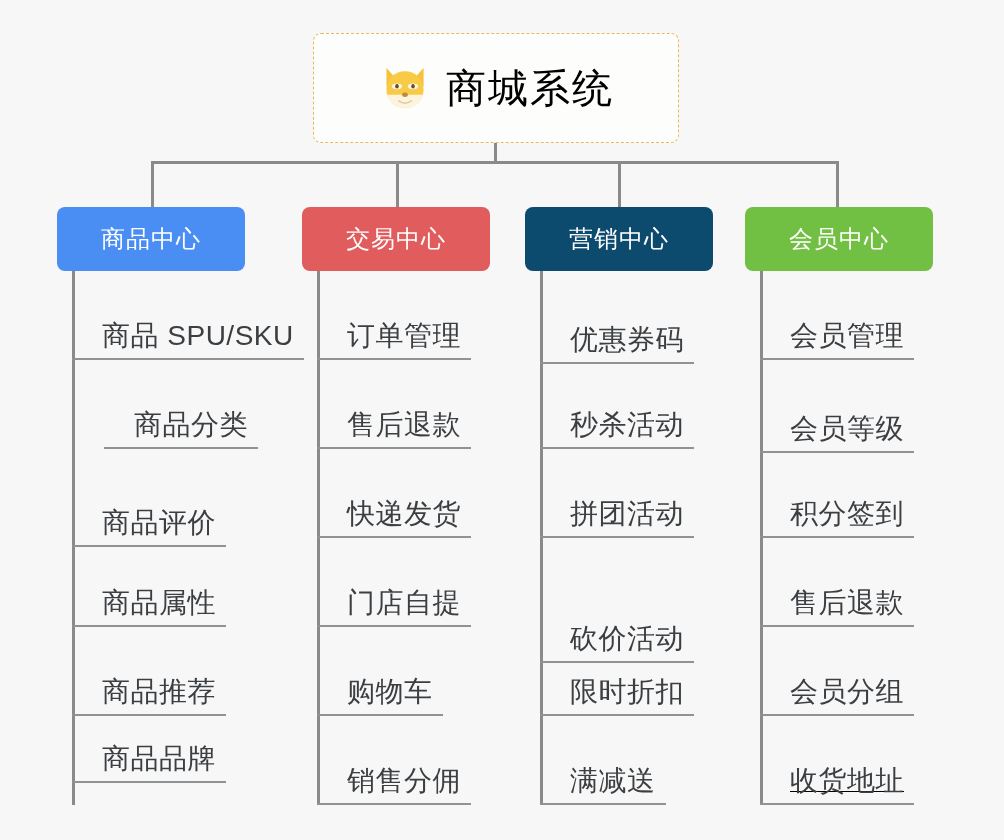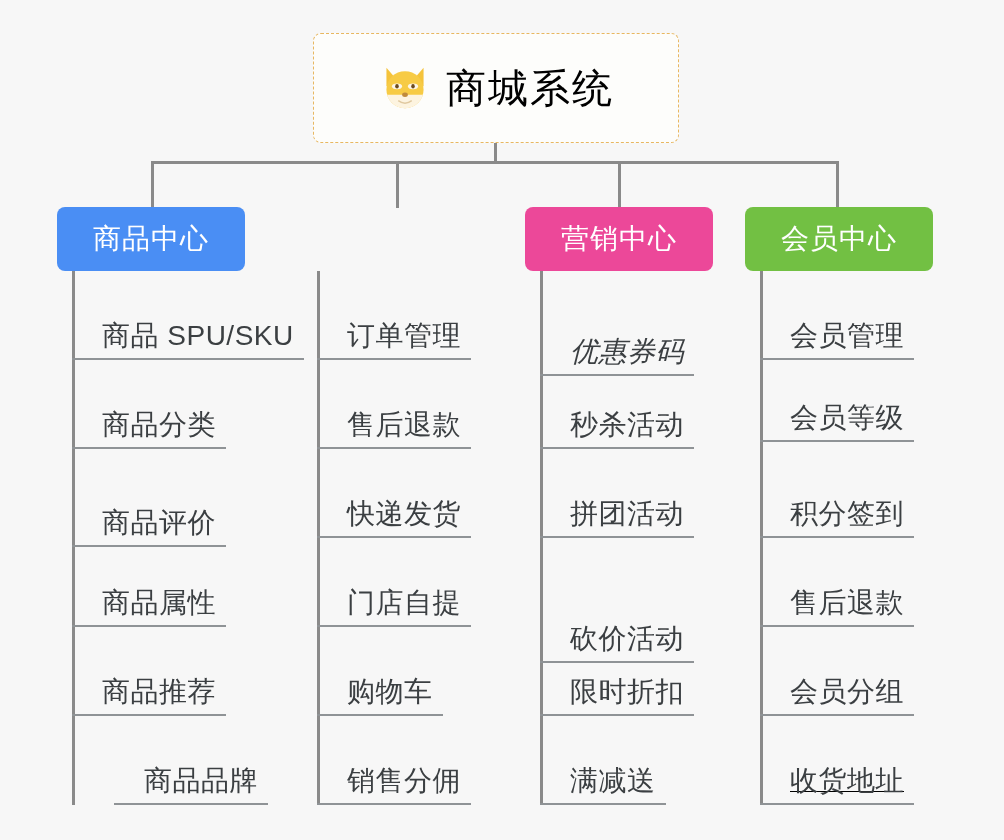--- a/index.html
+++ b/index.html
@@ -37,21 +37,21 @@
   .ln-v{width:3px;}
   .ln-h{height:3px;}
 
   
   .cat-box{
     position:absolute;
     top:207px;width:188px;height:64px;
     border-radius:8px;
     display:flex;align-items:center;justify-content:center;
     color:#ffffff;
-    font-size:28px;
+    font-size:24px;
     letter-spacing:1px;
     box-sizing:border-box;
   }
 
   
   .leaf-col{position:absolute;top:271px;width:230px;}
   .leaf-spine{
     position:absolute;left:0;top:0;width:3px;
     background:#8a8a8a;
   }
@@ -100,45 +100,48 @@
   <div class="ln ln-h" style="left: 151px; top: 161px; width: 688px; background: rgb(138, 138, 138);"></div>
 
   <div class="ln ln-v" style="left: 151px; top: 161px; height: 47px; background: rgb(138, 138, 138);"></div>
   <div class="ln ln-v" style="left: 396px; top: 161px; height: 47px; background: rgb(138, 138, 138);"></div>
   <div class="ln ln-v" style="left: 618px; top: 161px; height: 47px; background: rgb(138, 138, 138);"></div>
   <div class="ln ln-v" style="left: 836px; top: 161px; height: 47px; background: rgb(138, 138, 138);"></div>
 
   <div class="cat-box" style="left: 57px; background: rgb(74, 142, 244);">
     <span>商品中心</span>
   </div>
-  <div class="cat-box" style="left: 525px; background: #ec4899;">
+  <div class="cat-box" style="left: 302px; background: rgb(225, 92, 92);">
+    <span>交易中心</span>
+  </div>
+  <div class="cat-box" style="left: 525px; background: #0c4a6e;">
     <span>营销中心</span>
   </div>
   <div class="cat-box" style="left: 745px; background: rgb(114, 192, 67);">
     <span>会员中心</span>
   </div>
 
   <div class="leaf-col" style="left:72px;">
     <div class="leaf-spine" style="height: 534px;"></div>
   <div class="leaf" style="top: 0px;">
         <div class="leaf-inner"><span class="leaf-label">商品 SPU/SKU</span></div>
       </div>
-      <div class="leaf" style="top: 89px;">
+      <div class="leaf" style="top: 89px; padding-left: 32px;">
         <div class="leaf-inner"><span class="leaf-label">商品分类</span></div>
       </div>
       <div class="leaf" style="top: 187px;">
         <div class="leaf-inner"><span class="leaf-label">商品评价</span></div>
       </div>
       <div class="leaf" style="top: 267px;">
         <div class="leaf-inner"><span class="leaf-label">商品属性</span></div>
       </div>
       <div class="leaf" style="top: 356px;">
         <div class="leaf-inner"><span class="leaf-label">商品推荐</span></div>
       </div>
-      <div class="leaf" style="top: 445px; padding-left: 42px;">
+      <div class="leaf" style="top: 423px;">
         <div class="leaf-inner"><span class="leaf-label">商品品牌</span></div>
       </div>
     </div>
   <div class="leaf-col" style="left:317px;">
     <div class="leaf-spine" style="height: 534px;"></div>
   <div class="leaf" style="top: 0px;">
         <div class="leaf-inner"><span class="leaf-label">订单管理</span></div>
       </div>
       <div class="leaf" style="top: 89px; align-items: flex-end;">
         <div class="leaf-inner"><span class="leaf-label">售后退款</span></div>
@@ -151,21 +154,21 @@
       </div>
       <div class="leaf" style="top: 356px;">
         <div class="leaf-inner"><span class="leaf-label">购物车</span></div>
       </div>
       <div class="leaf" style="top: 445px;">
         <div class="leaf-inner"><span class="leaf-label">销售分佣</span></div>
       </div>
     </div>
   <div class="leaf-col" style="left:540px;">
     <div class="leaf-spine" style="height: 534px;"></div>
-  <div class="leaf" style="top: 16px; font-style: italic;">
+  <div class="leaf" style="top: 4px;">
         <div class="leaf-inner"><span class="leaf-label">优惠券码</span></div>
       </div>
       <div class="leaf" style="top: 89px;">
         <div class="leaf-inner"><span class="leaf-label">秒杀活动</span></div>
       </div>
       <div class="leaf" style="top: 178px;">
         <div class="leaf-inner"><span class="leaf-label">拼团活动</span></div>
       </div>
       <div class="leaf" style="top: 267px; margin-top: 36px;">
         <div class="leaf-inner"><span class="leaf-label">砍价活动</span></div>
@@ -175,21 +178,21 @@
       </div>
       <div class="leaf" style="top: 445px;">
         <div class="leaf-inner"><span class="leaf-label">满减送</span></div>
       </div>
     </div>
   <div class="leaf-col" style="left:760px;">
     <div class="leaf-spine" style="height: 534px;"></div>
   <div class="leaf" style="top: 0px;">
         <div class="leaf-inner"><span class="leaf-label">会员管理</span></div>
       </div>
-      <div class="leaf" style="top: 82px;">
+      <div class="leaf" style="top: 93px;">
         <div class="leaf-inner"><span class="leaf-label">会员等级</span></div>
       </div>
       <div class="leaf" style="top: 178px;">
         <div class="leaf-inner"><span class="leaf-label">积分签到</span></div>
       </div>
       <div class="leaf" style="top: 267px;">
         <div class="leaf-inner"><span class="leaf-label">售后退款</span></div>
       </div>
       <div class="leaf" style="top: 356px;">
         <div class="leaf-inner"><span class="leaf-label">会员分组</span></div>

